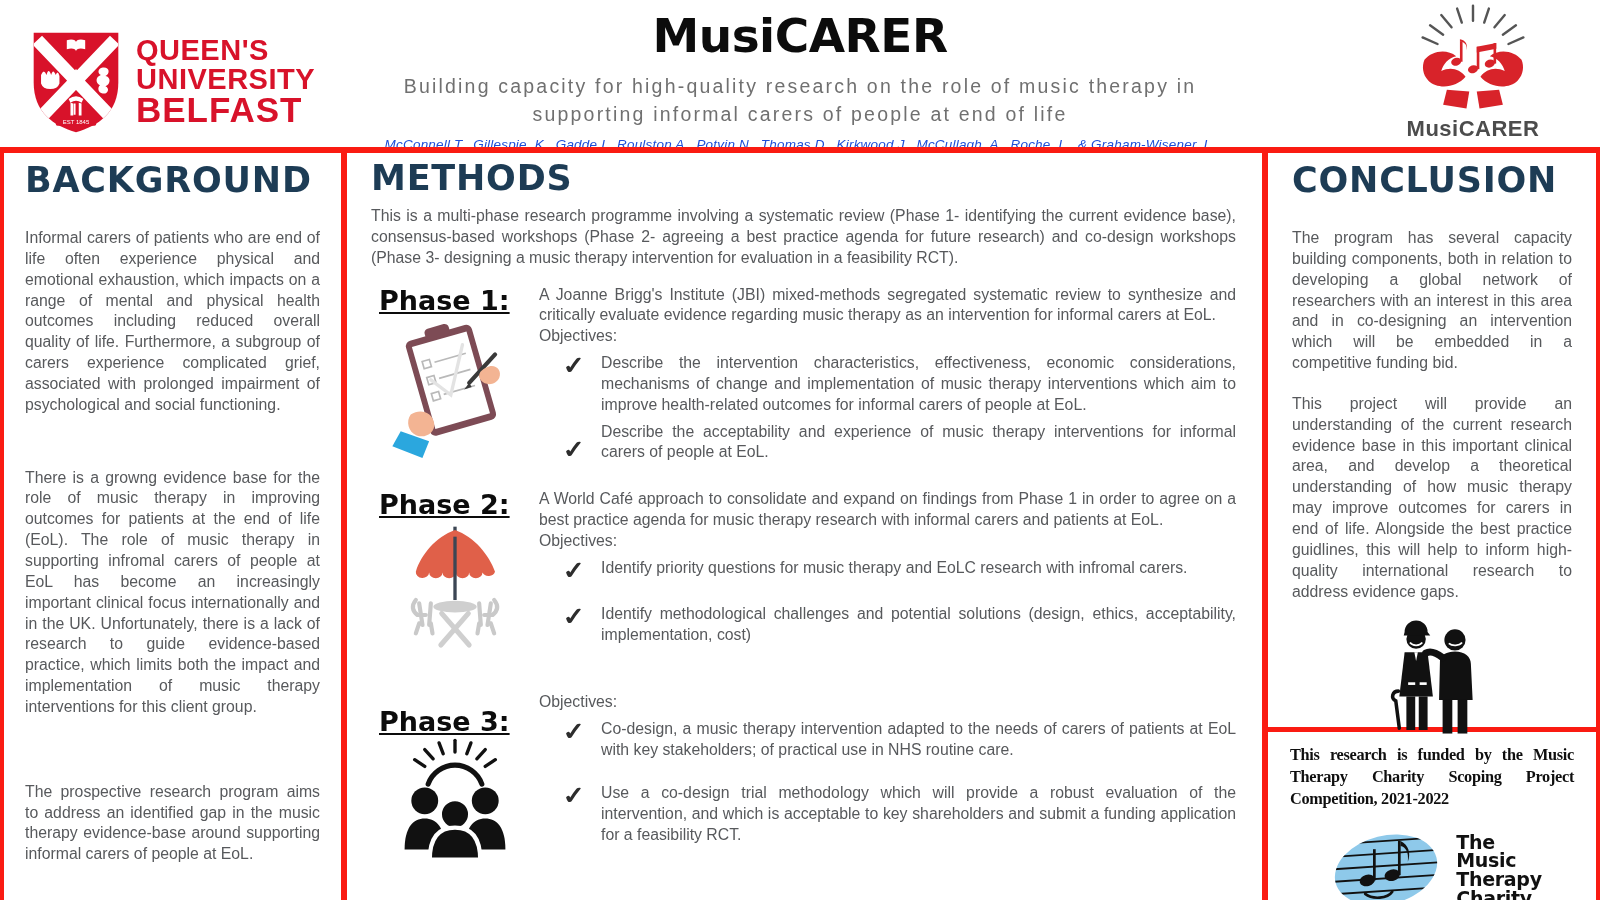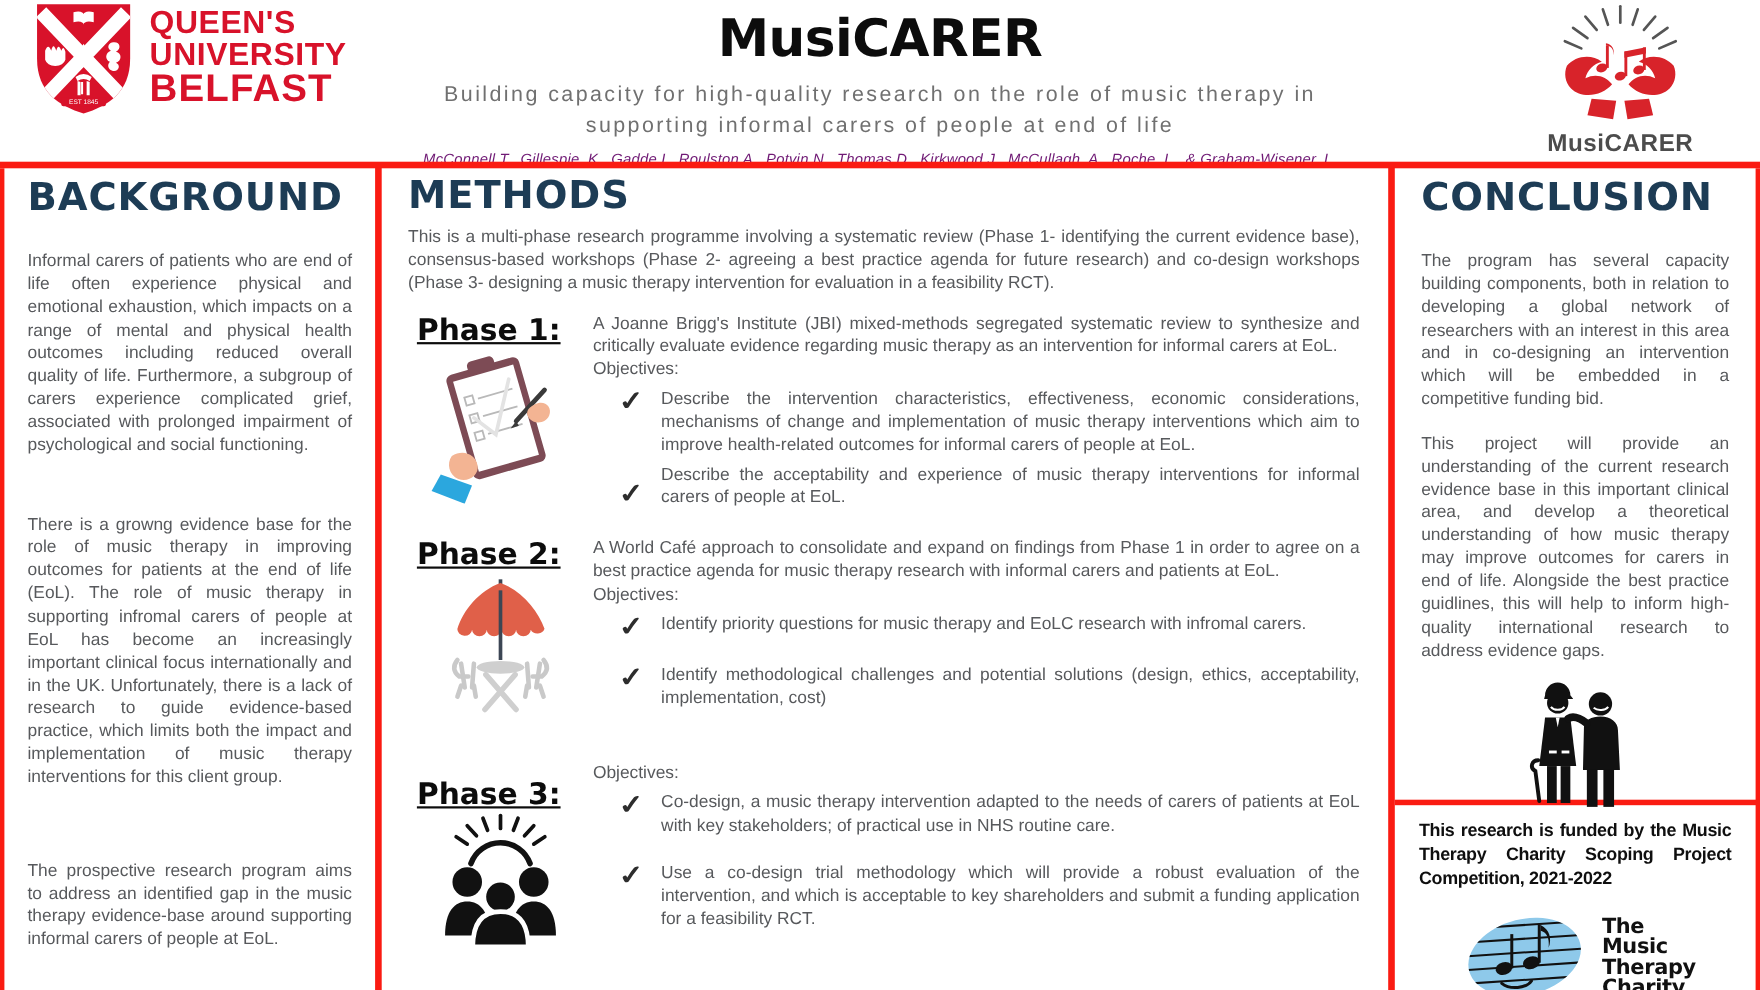--- a/index.html
+++ b/index.html
@@ -5,28 +5,28 @@
   * { margin:0; padding:0; box-sizing:border-box; }
   html,body { background:#e8e8e8; }
   .poster {
     position:relative; width:1600px; height:900px; margin:0 auto;
     background:#ffffff; overflow:hidden;
     font-family:"Liberation Sans", sans-serif;
     color:#57595c;
   }
   
   .header { position:absolute; left:0; top:0; width:1600px; height:147px; background:#fff; }
-  .qub-logo { position:absolute; left:30px; top:0; display:flex; align-items:center; gap:14px; }
+  .qub-logo { position:absolute; left:30px; top:29px; display:flex; align-items:center; gap:14px; }
   .qub-text { color:#d8122a; font-weight:bold; line-height:0.98; letter-spacing:0.5px; }
   .qub-text .l1, .qub-text .l2 { font-size:29px; font-weight:800; }
   .qub-text .l3 { font-size:35px; font-weight:700; letter-spacing:1px; }
   .title-block { position:absolute; left:330px; right:330px; top:8px; text-align:center; }
   .main-title { font-size:47px; font-weight:900; color:#0c0c0c; letter-spacing:-0.5px; font-family:"DejaVu Sans", sans-serif; }
   .subtitle { margin-top:10px; font-size:19.5px; color:#707070; letter-spacing:2.2px; line-height:1.42; font-weight:400; }
-  .authors { margin-top:9px; font-size:13.5px; font-style:italic; color:#701a75; letter-spacing:0.2px; }
+  .authors { margin-top:9px; font-size:13.5px; font-style:italic; color:#1d4ed8; letter-spacing:0.2px; }
   .mc-logo { position:absolute; right:42px; top:2px; width:170px; text-align:center; }
   .mc-logo-label { font-size:22px; font-weight:700; color:#4c4c4c; letter-spacing:0.5px; margin-top:-2px; }
   
   .rule { position:absolute; background:#fa1b12; }
   .rule-top { left:0; top:147px; width:1600px; height:6px; }
   .rule-left-edge { left:0; top:153px; width:4px; height:747px; }
   .rule-right-edge { right:0; top:153px; width:4px; height:747px; }
   .rule-div1 { left:341px; top:152px; width:6px; height:748px; }
   .rule-div2 { left:1262px; top:152px; width:6px; height:748px; }
   .rule-funding { left:1268px; top:727px; width:332px; height:5px; }
@@ -56,21 +56,21 @@
   .check-row.align-end .check { margin-bottom:2px; }
   .check-row.gap-lg { margin-top:22px; }
   .check-text { flex:1; }
 
   .col-right { position:absolute; left:1268px; top:160px; width:328px; height:567px; padding:0 24px; }
   .col-right p.p1 { margin-top:20px; }
   .col-right p.p2 { margin-top:28px; }
   .couple-wrap { text-align:center; margin-top:12px; }
 
   .funding-box { position:absolute; left:1268px; top:732px; width:328px; height:168px; padding:12px 22px 0 22px; }
-  .funding-text { font-size:16.3px; font-weight:800; color:#0f0f0f; line-height:1.35; text-align:justify; font-family:Liberation Sans, sans-serif; letter-spacing:-0.3px; }
+  .funding-text { font-size:16.3px; font-weight:800; color:#0f0f0f; line-height:1.35; text-align:justify; font-family:Liberation Serif, serif; letter-spacing:-0.3px; }
   .charity-row { display:flex; align-items:center; justify-content:center; margin-top:8px; gap:6px; }
   .charity-name { font-family:"DejaVu Sans", sans-serif; font-weight:900; color:#111; font-size:19px; line-height:0.98; letter-spacing:-0.3px; }
 </style>
 </head>
 <body>
 
 <div class="poster">
 
   <div class="header">
 

